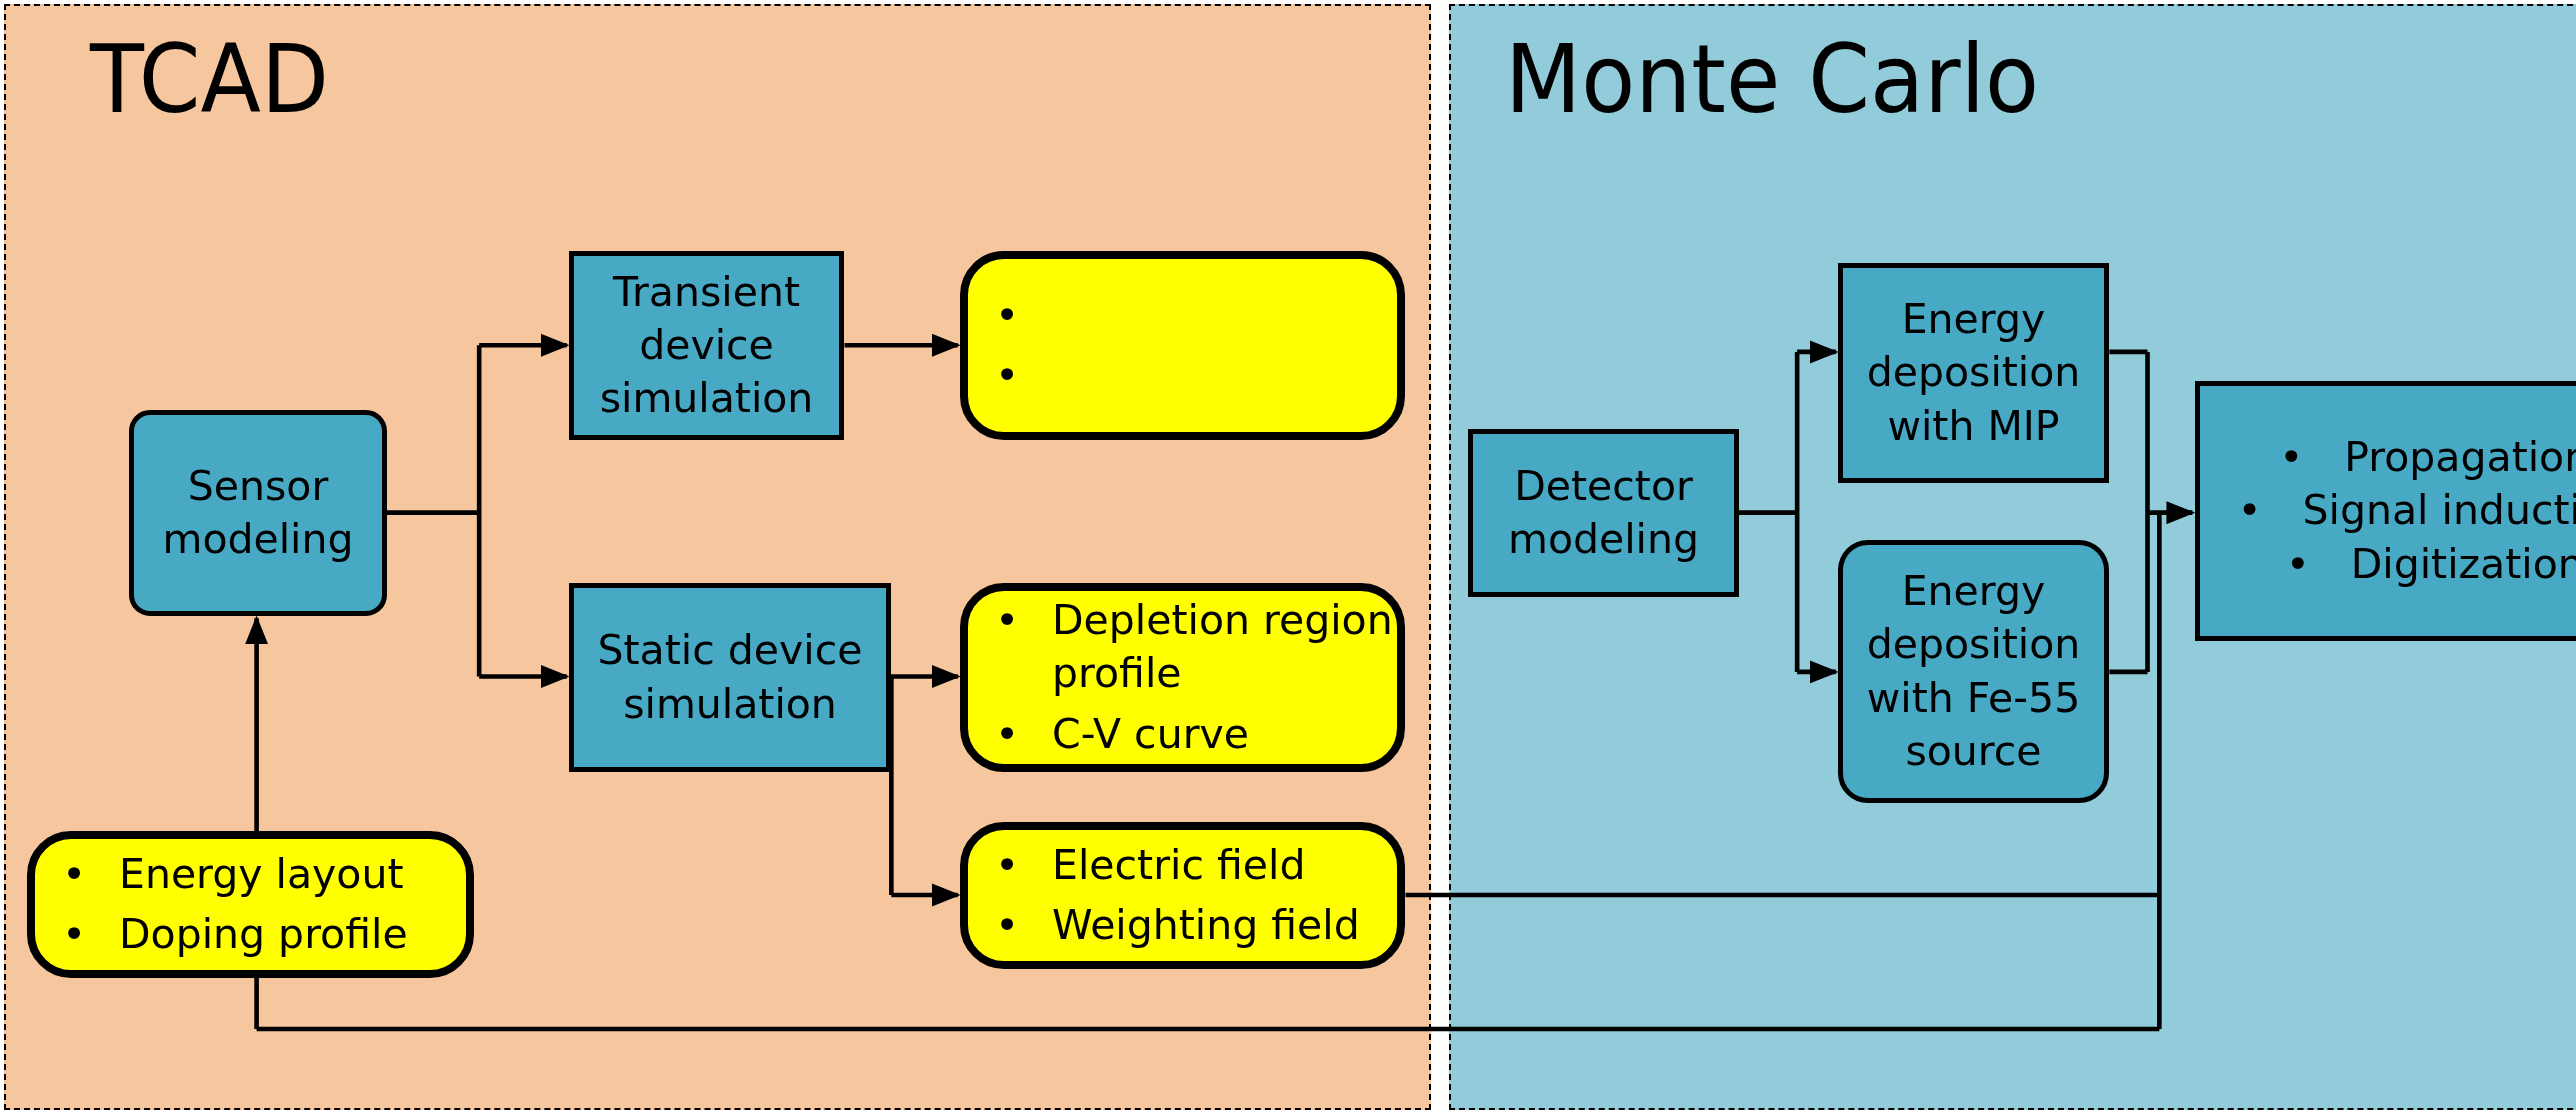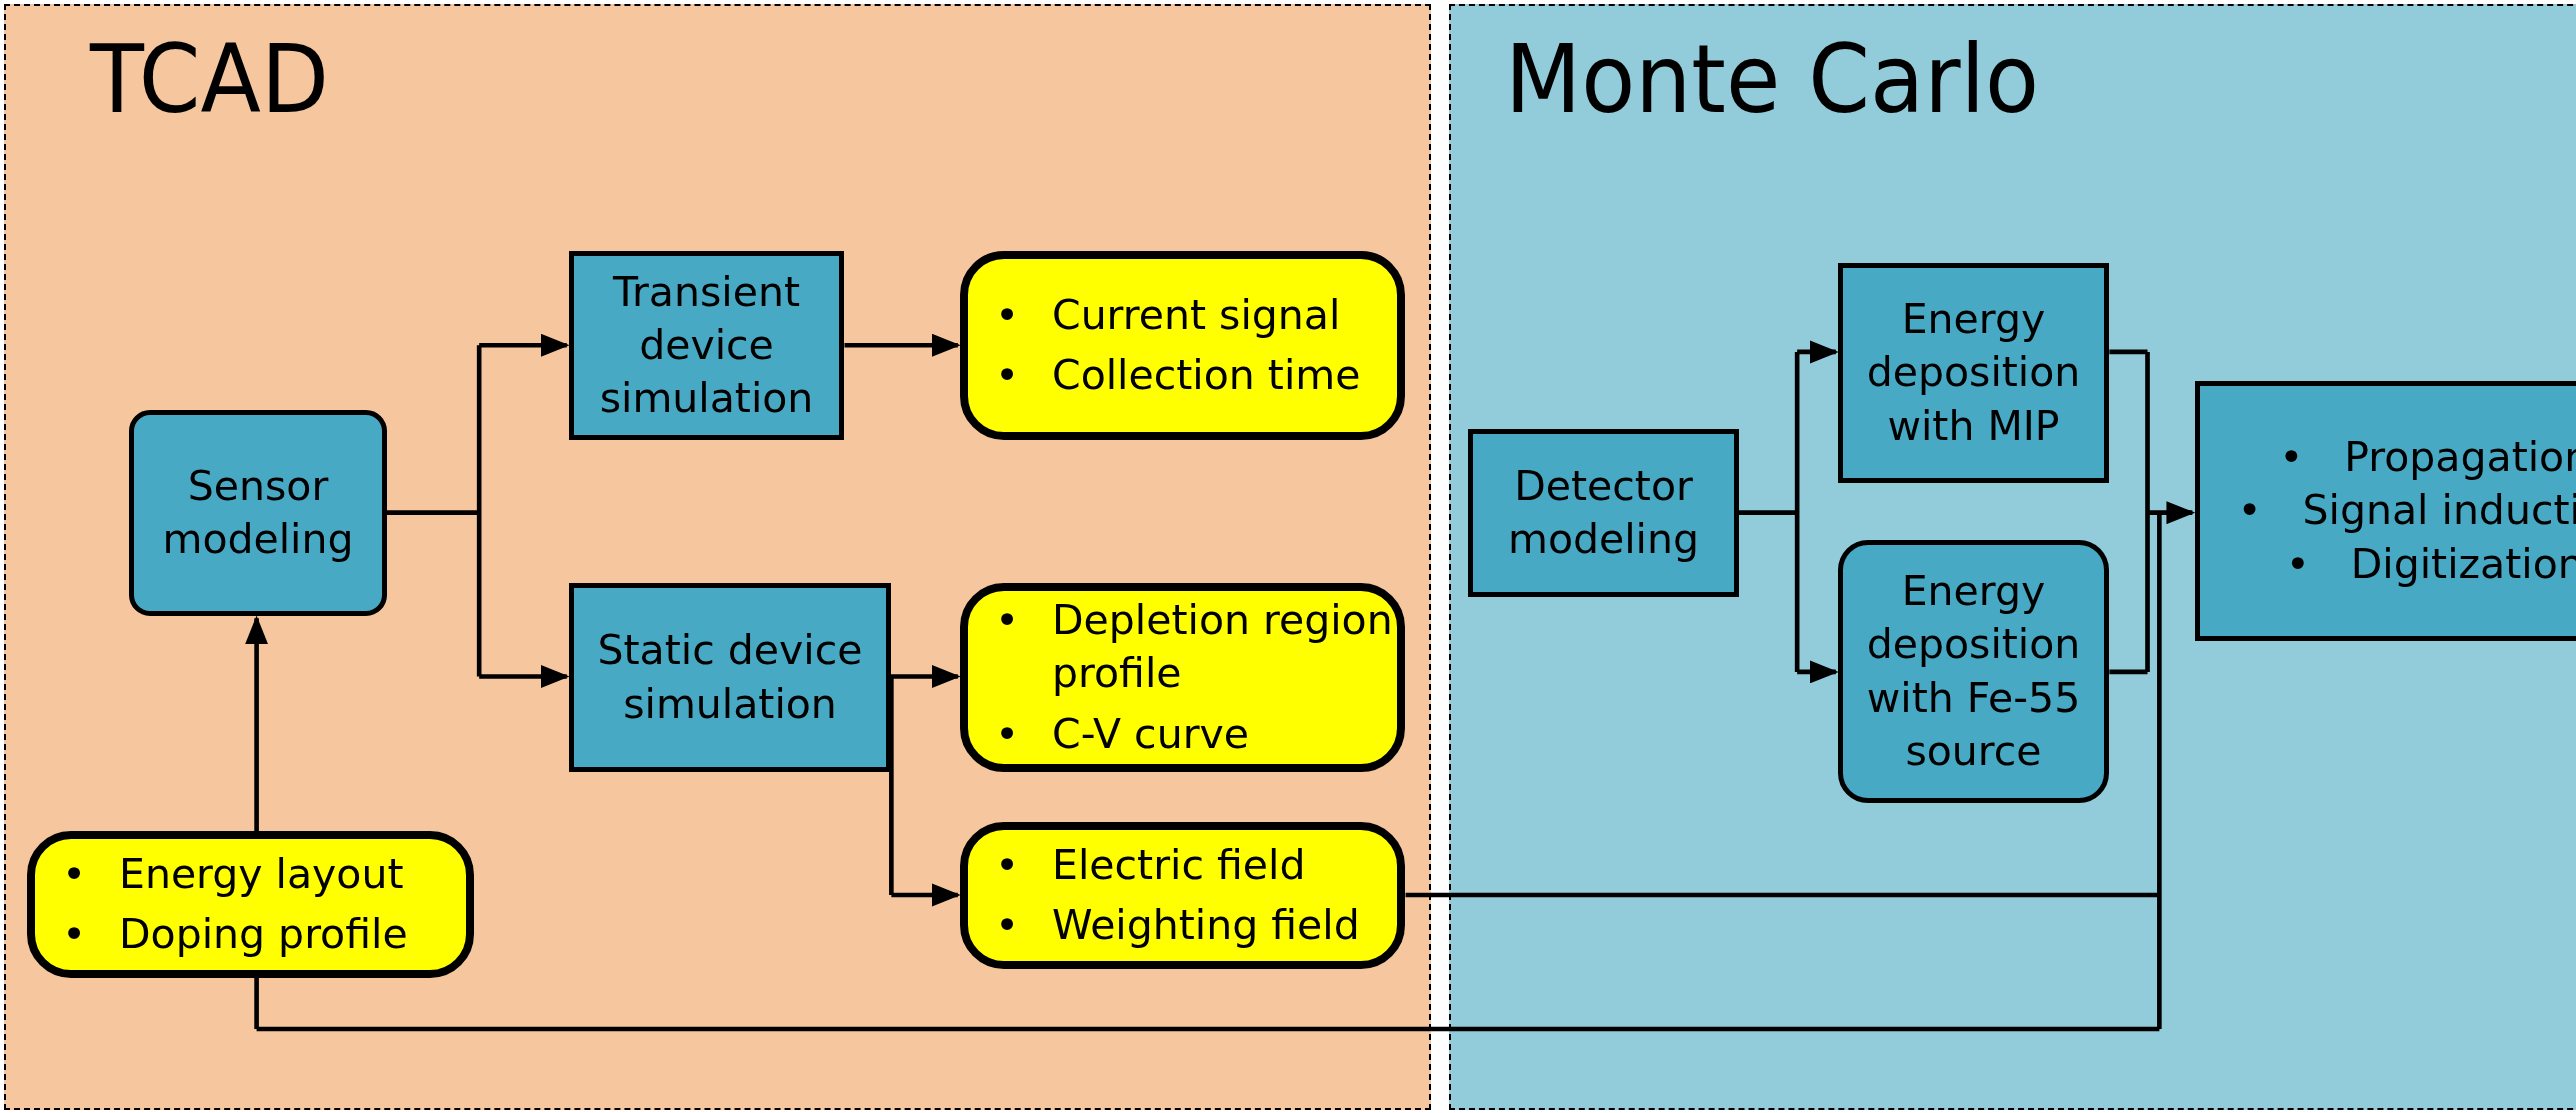--- a/index.html
+++ b/index.html
@@ -136,25 +136,23 @@
     <span>Transient device simulation</span>
   </div>
 
   <div class="node teal" id="node-static">
     <span>Static device simulation</span>
   </div>
 
   <div class="node yellow list" id="node-current-signal">
     <div class="row">
       <span class="bullet">•</span>
-      <span>Current signal</span>
-    </div>
-    <div class="row">
-      <span class="bullet">•</span>
-      <span>Collection time</span>
+    </div>
+    <div class="row">
+      <span class="bullet">•</span>
     </div>
   </div>
 
   <div class="node yellow list" id="node-depletion">
     <div class="row">
       <span class="bullet">•</span>
       <span>Depletion region profile</span>
     </div>
     <div class="row">
       <span class="bullet">•</span>

